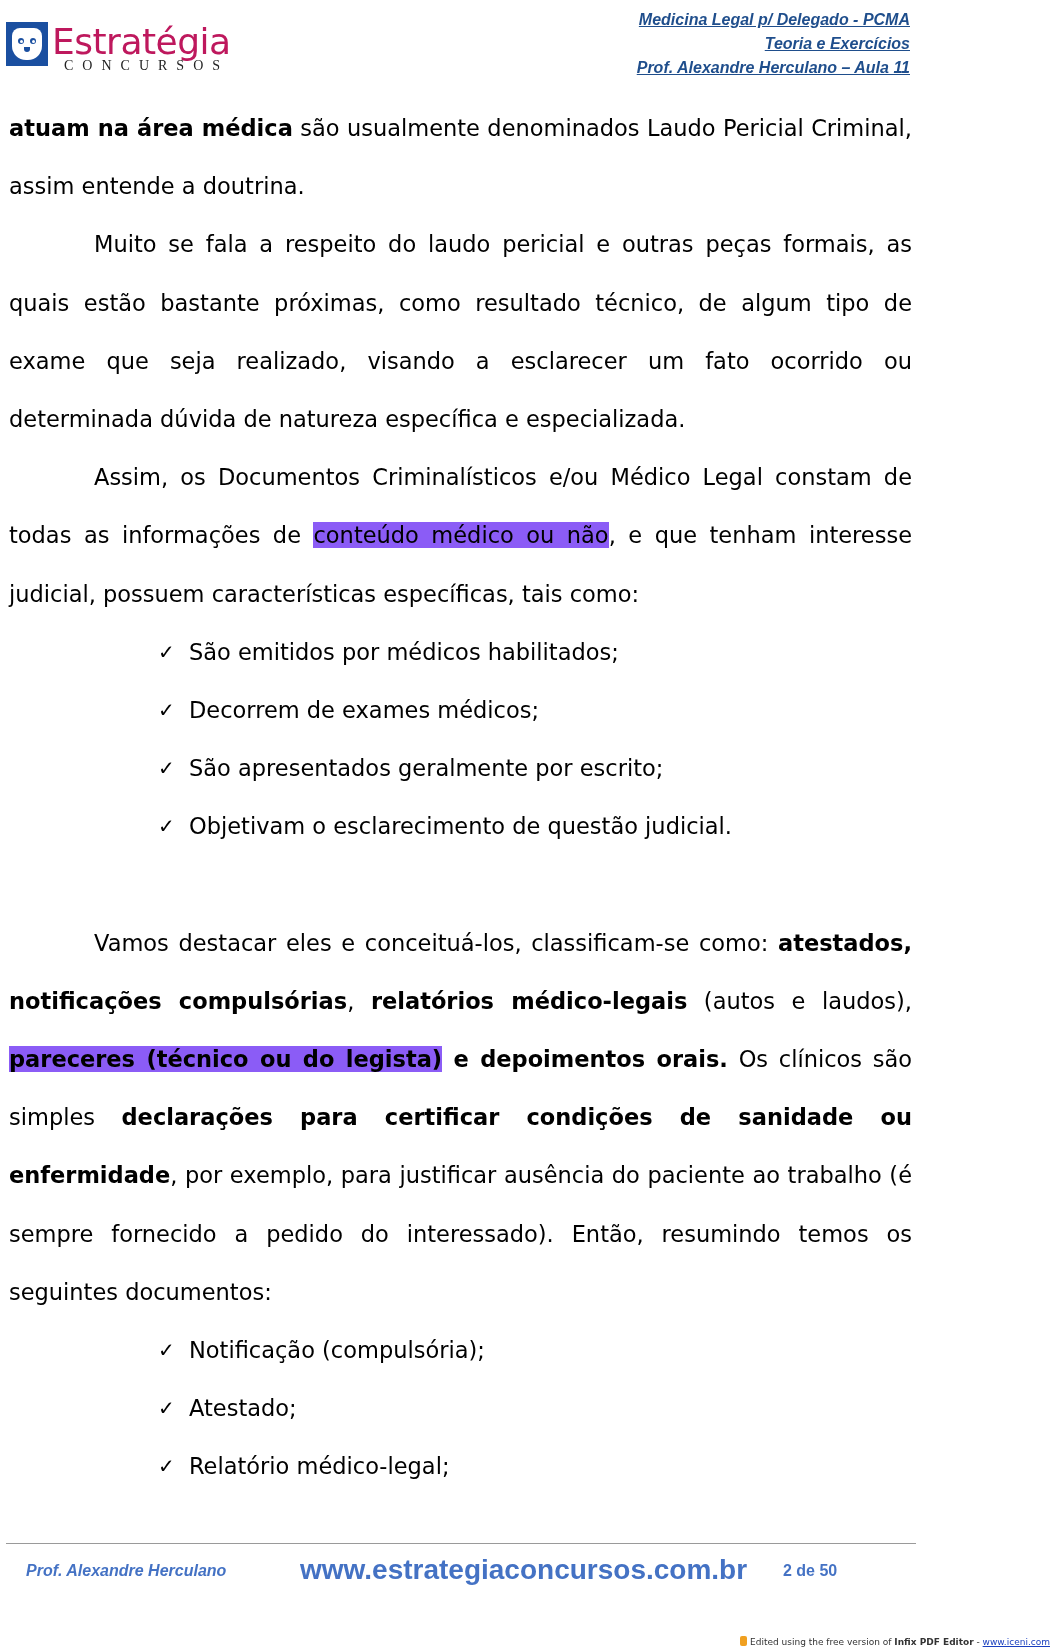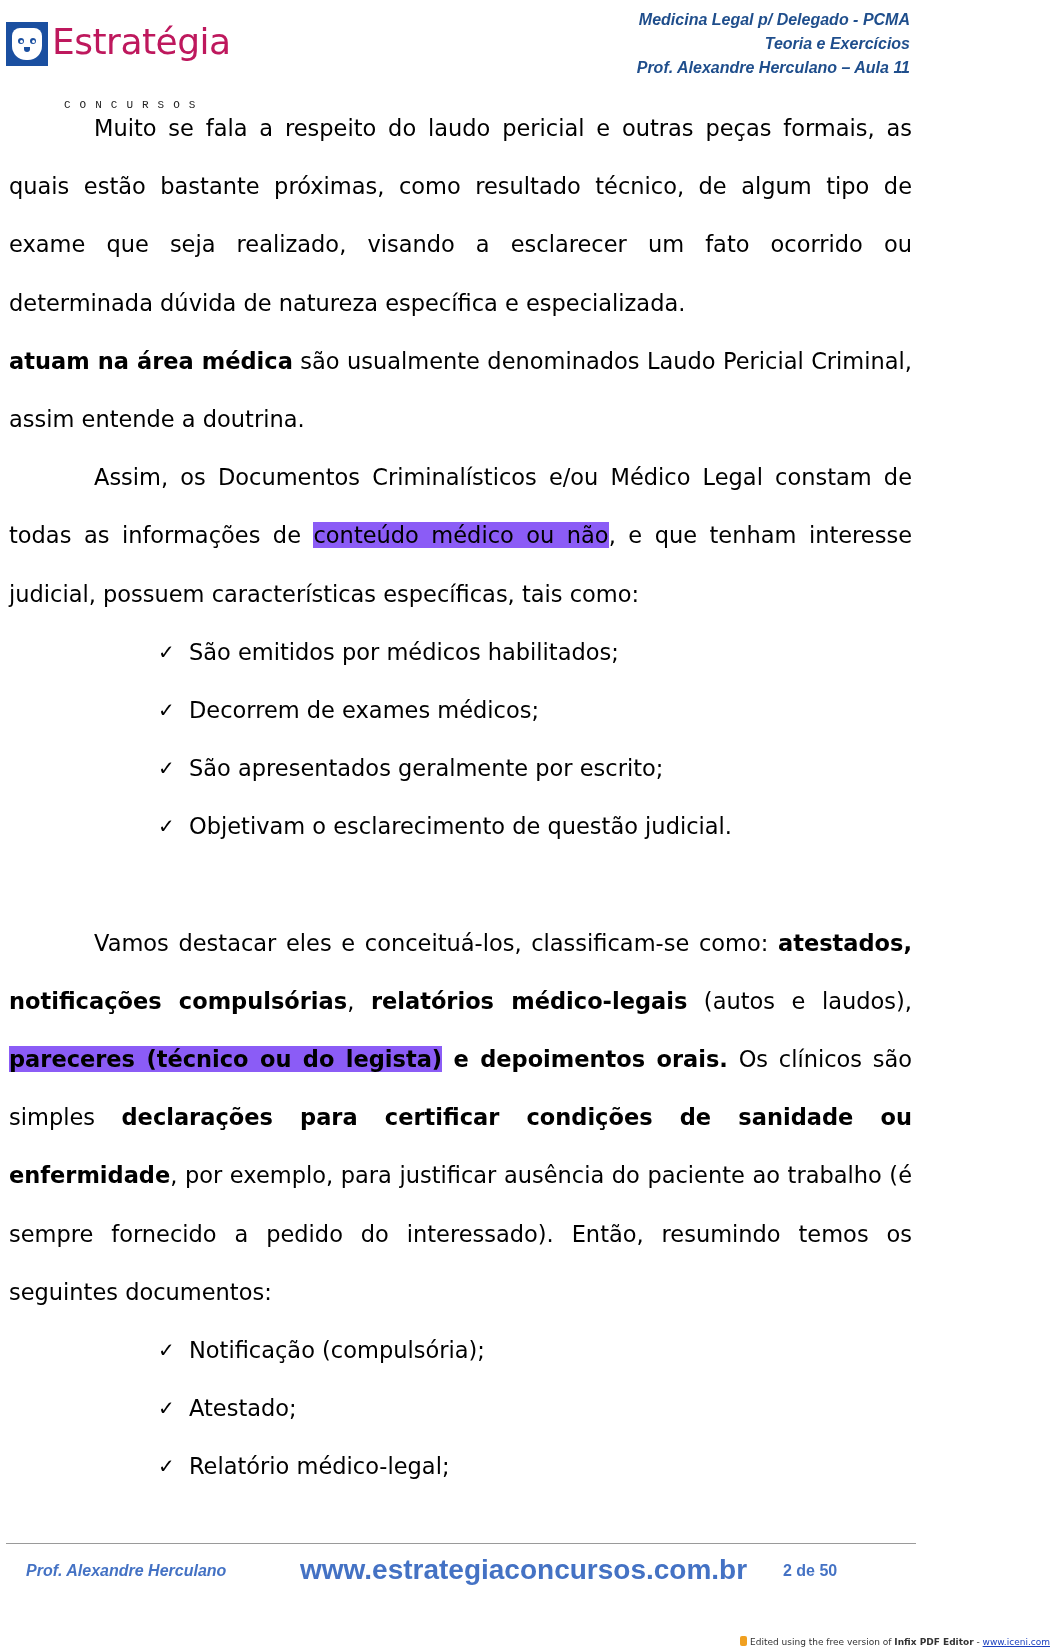--- a/index.html
+++ b/index.html
@@ -10,25 +10,25 @@
     .owl { position: absolute; left: 6px; top: 6px; width: 30px; height: 32px; background: #fff;
            border-radius: 8px 8px 14px 14px; }
     .owl .eye { position: absolute; top: 8px; width: 10px; height: 10px; border-radius: 50%;
                 background: #1a4fa0; border: 2px solid #fff; box-sizing: border-box; }
     .owl .eye.l { left: 4px; } .owl .eye.r { right: 4px; }
     .owl .eye::after { content: ""; position: absolute; left: 2px; top: 2px; width: 3px; height: 3px; background:#fff; border-radius:50%; }
     .owl .beak { position: absolute; left: 12px; top: 19px; width: 6px; height: 5px; background: #1a4fa0; border-radius: 0 0 3px 3px; }
     .logo-text { margin-left: 4px; position: relative; }
     .logo-word { font-family: "DejaVu Sans", sans-serif; font-size: 36px; color: #be185d; line-height: 40px;
                  letter-spacing: -0.5px; display: block; }
-    .logo-sub { position: absolute; left: 12px; top: 36px; font-size: 11px; letter-spacing: 9px; color: #222;
-                font-family: Liberation Mono, monospace; margin-top: 41px; }
+    .logo-sub { position: absolute; left: 12px; top: 36px; font-size: 14px; letter-spacing: 9px; color: #222;
+                font-family: Liberation Serif, serif; }
     .header-right { position: absolute; right: 146px; top: 8px; text-align: right;
                     font-family: "Liberation Sans", sans-serif; font-style: italic; font-weight: bold;
-                    color: #1f4e8c; font-size: 16px; line-height: 24px; }
+                    color: #1f4e8c; font-size: 16px; line-height: 24px; text-decoration: underline; }
     .content { position: absolute; left: 9px; top: 99px; width: 903px;
                font-family: "DejaVu Sans", sans-serif; font-size: 22.5px; line-height: 58.2px; }
     .p { text-align: justify; text-align-last: auto; margin: 0; }
     .indent { text-indent: 85px; }
     .b { font-weight: bold; }
     .hl { background: #8b5cf6; }
     ul.checks { list-style: none; margin: 0; padding: 0 0 0 145px; }
     ul.checks li { position: relative; padding-left: 35px; }
     ul.checks li .ck { position: absolute; left: 4px; top: 0; font-size: 20px; }
     .spacer { height: 58px; }
@@ -61,23 +61,23 @@
   </div>
 </div>
 
 <div class="header-right">
   <div>Medicina Legal p/ Delegado - PCMA</div>
   <div>Teoria e Exercícios</div>
   <div>Prof. Alexandre Herculano – Aula 11</div>
 </div>
 
 <div class="content">
+  <p class="p"><span class="b">atuam na área médica</span><span> são usualmente denominados Laudo Pericial Criminal, assim entende a doutrina.</span></p>
+
   <p class="p indent">Muito se fala a respeito do laudo pericial e outras peças formais, as quais estão bastante próximas, como resultado técnico, de algum tipo de exame que seja realizado, visando a esclarecer um fato ocorrido ou determinada dúvida de natureza específica e especializada.</p>
-
-  <p class="p"><span class="b">atuam na área médica</span><span> são usualmente denominados Laudo Pericial Criminal, assim entende a doutrina.</span></p>
 
   <p class="p indent"><span>Assim, os Documentos Criminalísticos e/ou Médico Legal constam de todas as informações de </span><span class="hl">conteúdo médico ou não</span><span>, e que tenham interesse judicial, possuem características específicas, tais como:</span></p>
 
   <ul class="checks">
     <li><span class="ck">✓</span><span>São emitidos por médicos habilitados;</span></li>
     <li><span class="ck">✓</span><span>Decorrem de exames médicos;</span></li>
     <li><span class="ck">✓</span><span>São apresentados geralmente por escrito;</span></li>
     <li><span class="ck">✓</span><span>Objetivam o esclarecimento de questão judicial.</span></li>
   </ul>
 

